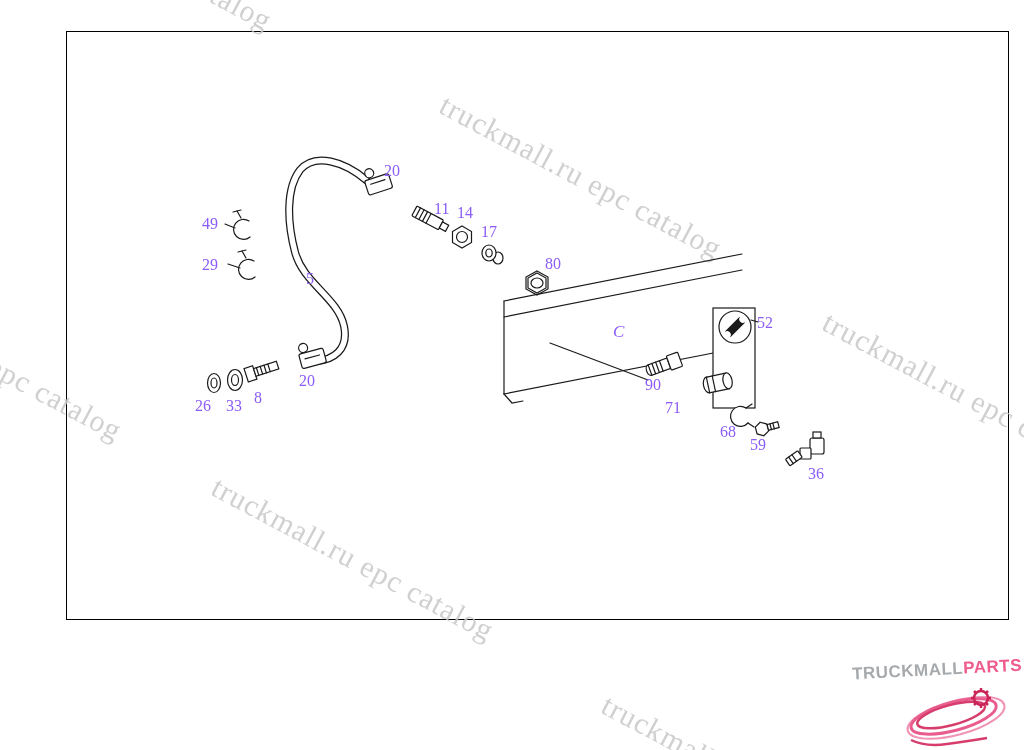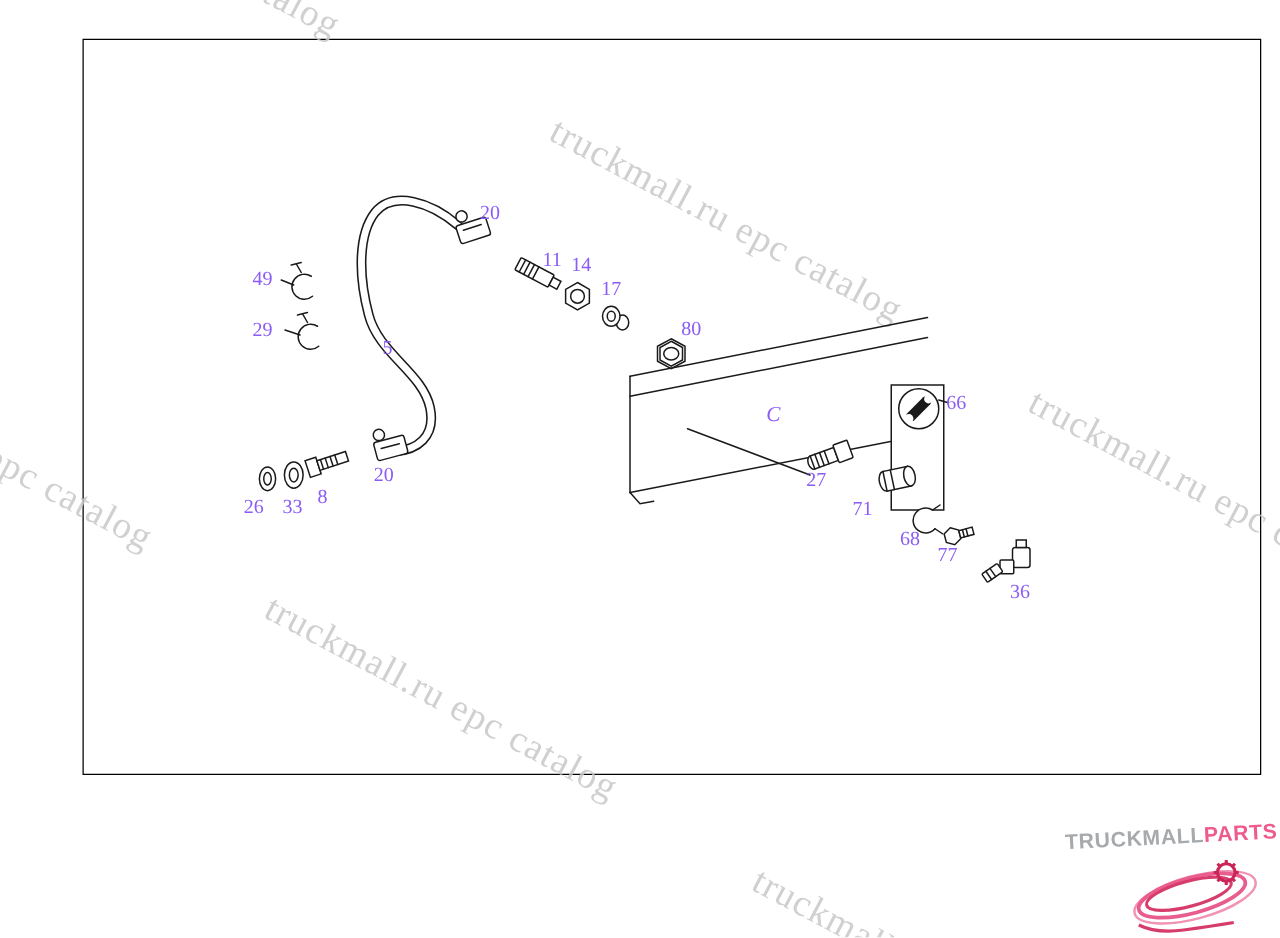--- a/index.html
+++ b/index.html
@@ -177,26 +177,26 @@
   <div class="part-label" style="left:481px;top:223px">17</div>
   <div class="part-label" style="left:545px;top:255px">80</div>
   <div class="part-label" style="left:202px;top:215px">49</div>
   <div class="part-label" style="left:202px;top:256px">29</div>
   <div class="part-label" style="left:306px;top:270px">5</div>
   <div class="part-label" style="left:299px;top:372px">20</div>
   <div class="part-label" style="left:195px;top:397px">26</div>
   <div class="part-label" style="left:226px;top:397px">33</div>
   <div class="part-label" style="left:254px;top:389px">8</div>
   <div class="part-label italic" style="left:613px;top:322px">C</div>
-  <div class="part-label" style="left:645px;top:376px">27</div>
-  <div class="part-label" style="left:682px;top:399px">71</div>
+  <div class="part-label" style="left:645px;top:376px">90</div>
+  <div class="part-label" style="left:665px;top:399px">71</div>
   <div class="part-label" style="left:720px;top:423px">68</div>
-  <div class="part-label" style="left:750px;top:436px">77</div>
+  <div class="part-label" style="left:750px;top:436px">59</div>
   <div class="part-label" style="left:808px;top:465px">36</div>
-  <div class="part-label" style="left:757px;top:314px">66</div>
+  <div class="part-label" style="left:757px;top:314px">52</div>
 
   <div class="logo">
     <span class="gray">TRUCKMALL</span><span class="pink">PARTS</span>
   </div>
   <svg class="logo-swirl" width="125" height="72" viewBox="0 0 125 72" fill="none">
     <g transform="rotate(-15 62 36)">
       <ellipse cx="62" cy="40" rx="50" ry="17" stroke="#f093b4" stroke-width="2"></ellipse>
       <ellipse cx="60" cy="38" rx="44" ry="14" stroke="#e85c8e" stroke-width="3"></ellipse>
       <ellipse cx="58" cy="36" rx="35" ry="10" stroke="#d63d6c" stroke-width="2.5"></ellipse>
     </g>

